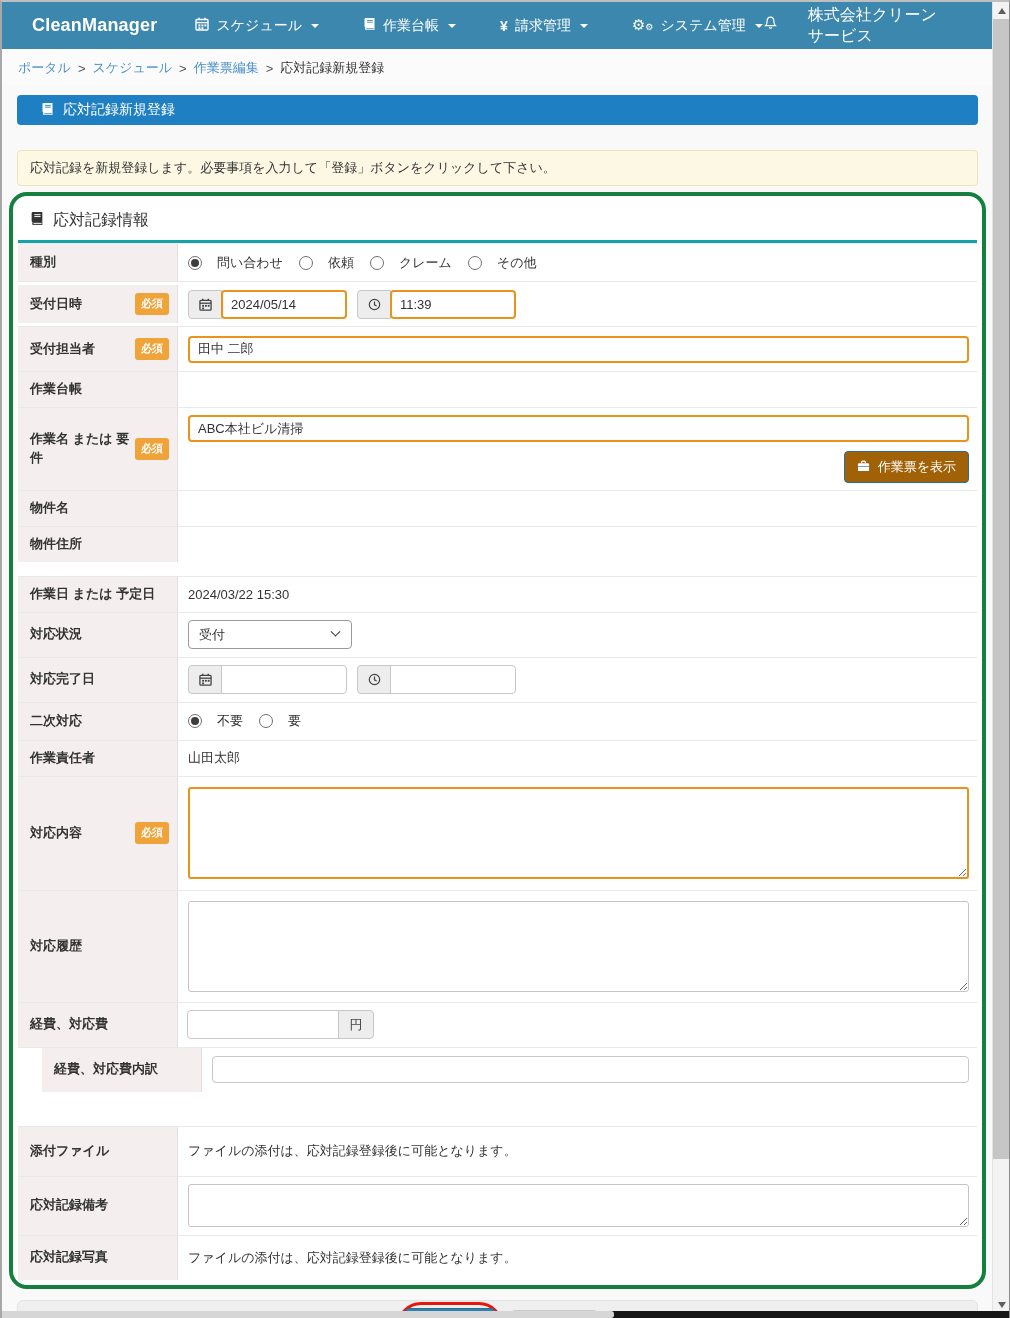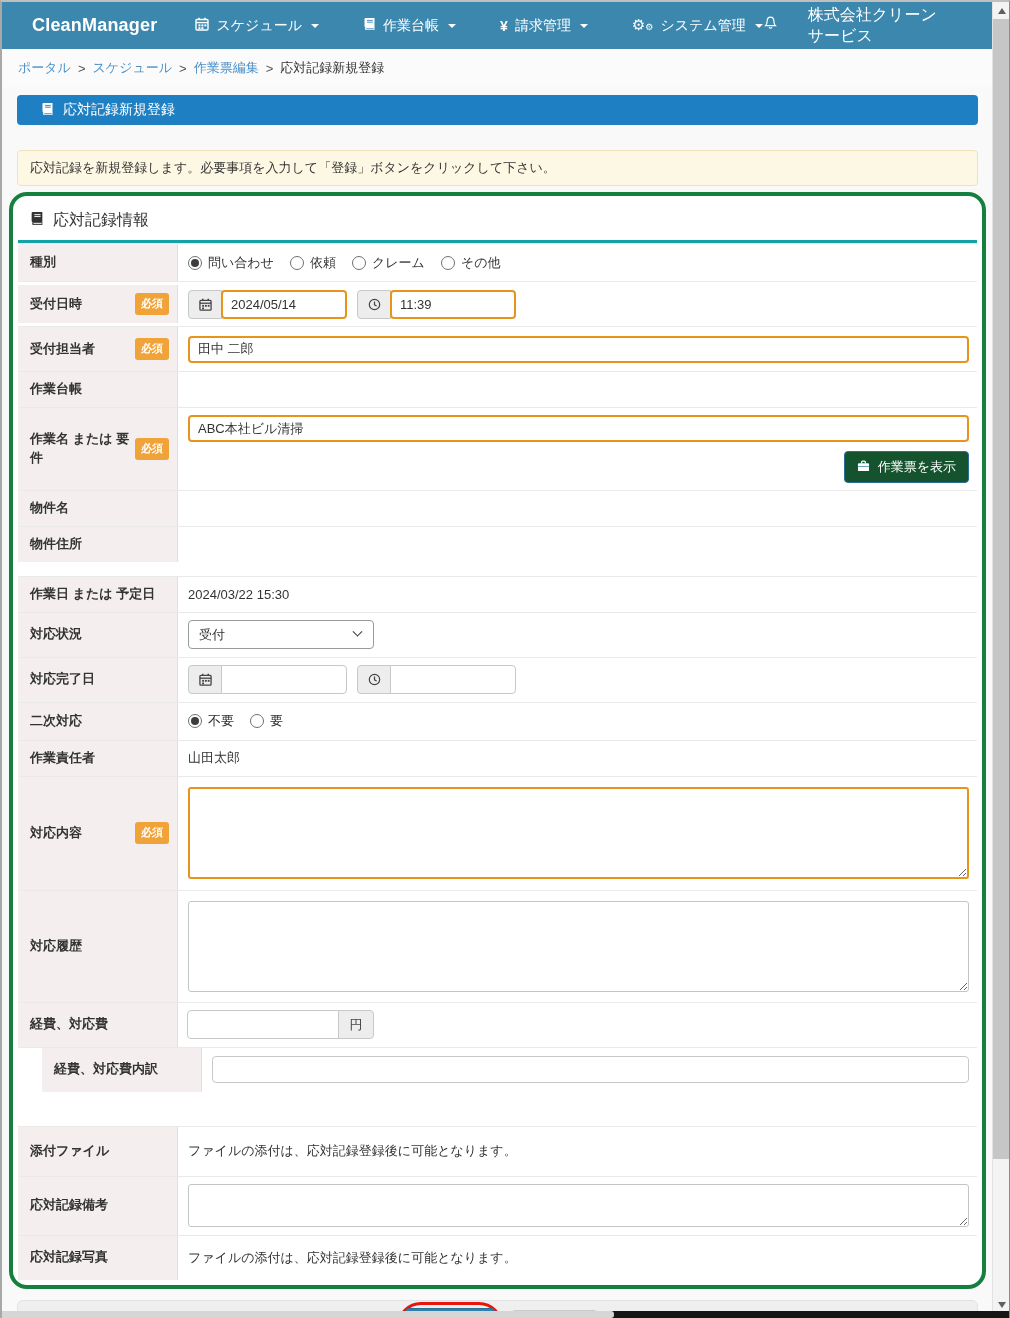--- a/index.html
+++ b/index.html
@@ -53,32 +53,32 @@
   .txt-input.orange, textarea.orange { border:2px solid #e8941c; }
   .full { width:100%; }
 
   .igroup { display:flex; align-items:stretch; }
   .iaddon { width:34px; background:#ededed; border:1px solid #c8c8c8; border-radius:4px 0 0 4px;
     display:flex; align-items:center; justify-content:center; color:#444; }
   .igroup .txt-input { border-radius:4px; margin-left:-1px; width:126px; height:29px; }
   .igroup .txt-input.plain { border-radius:0 4px 4px 0; border:1px solid #c8c8c8; }
 
   .radio-line { display:flex; align-items:center; gap:6px; }
-  .radio-opt { display:flex; align-items:center; gap:6px; margin-right:10px; cursor:pointer; }
+  .radio-opt { display:flex; align-items:center; gap:15px; margin-right:10px; cursor:pointer; }
   .rb { width:14px; height:14px; min-width:14px; border:1px solid #707070; border-radius:50%; background:#fff; position:relative; }
   .rb.checked::after { content:''; position:absolute; left:2px; top:2px; right:2px; bottom:2px; background:#3d3d3d; border-radius:50%; }
 
-  .fake-select { width:186px; height:29px; border:1px solid #9a9a9a; border-radius:4px; background:#fff;
+  .fake-select { width:164px; height:29px; border:1px solid #9a9a9a; border-radius:4px; background:#fff;
     display:flex; align-items:center; justify-content:space-between; padding:0 12px 0 10px; cursor:pointer; }
   .sel-chev { width:7px; height:7px; border-right:1.6px solid #333; border-bottom:1.6px solid #333; transform:rotate(45deg) translate(-2px,-2px); }
 
   textarea { width:100%; border:1px solid #c4c4c4; border-radius:3px; font-size:13px; padding:5px 8px;
     font-family:"Liberation Sans","DejaVu Sans",sans-serif; color:#333; resize:both; outline:none; }
 
-  .btn-blue { background:#14532d; color:#fff; border:1px solid #2a6f96; border-radius:4px; font-size:13px;
+  .btn-blue { background:#a16207; color:#fff; border:1px solid #2a6f96; border-radius:4px; font-size:13px;
     display:inline-flex; align-items:center; gap:8px; padding:6px 12px; cursor:pointer;
     font-family:"Liberation Sans","DejaVu Sans",sans-serif; }
   .check-glyph { font-family:"DejaVu Sans",sans-serif; font-size:13px; line-height:1; }
 
   
   .footer-bar { margin-top:11px; background:#efefef; border:1px solid #e3e3e3; border-radius:6px; height:53px;
     display:flex; align-items:center; justify-content:center; gap:8px; }
   .annot-oval { border:3px solid #e8150d; border-radius:26px; padding:3px 5px; display:inline-flex; }
   .btn-submit { background:#3080ae; color:#fff; border:1px solid #2a6f96; border-radius:4px; font-size:14px;
     display:inline-flex; align-items:center; gap:9px; padding:8px 18px; cursor:pointer;

